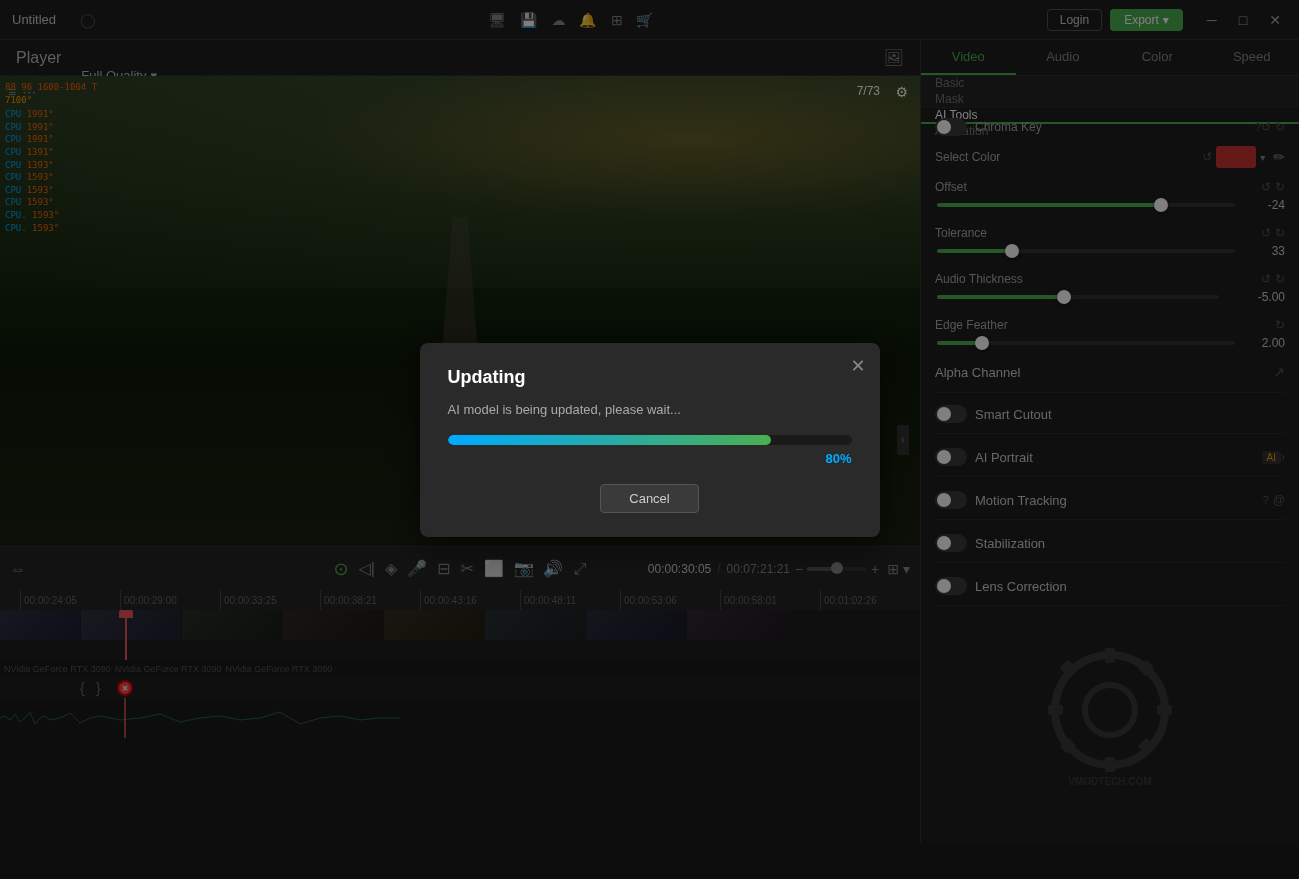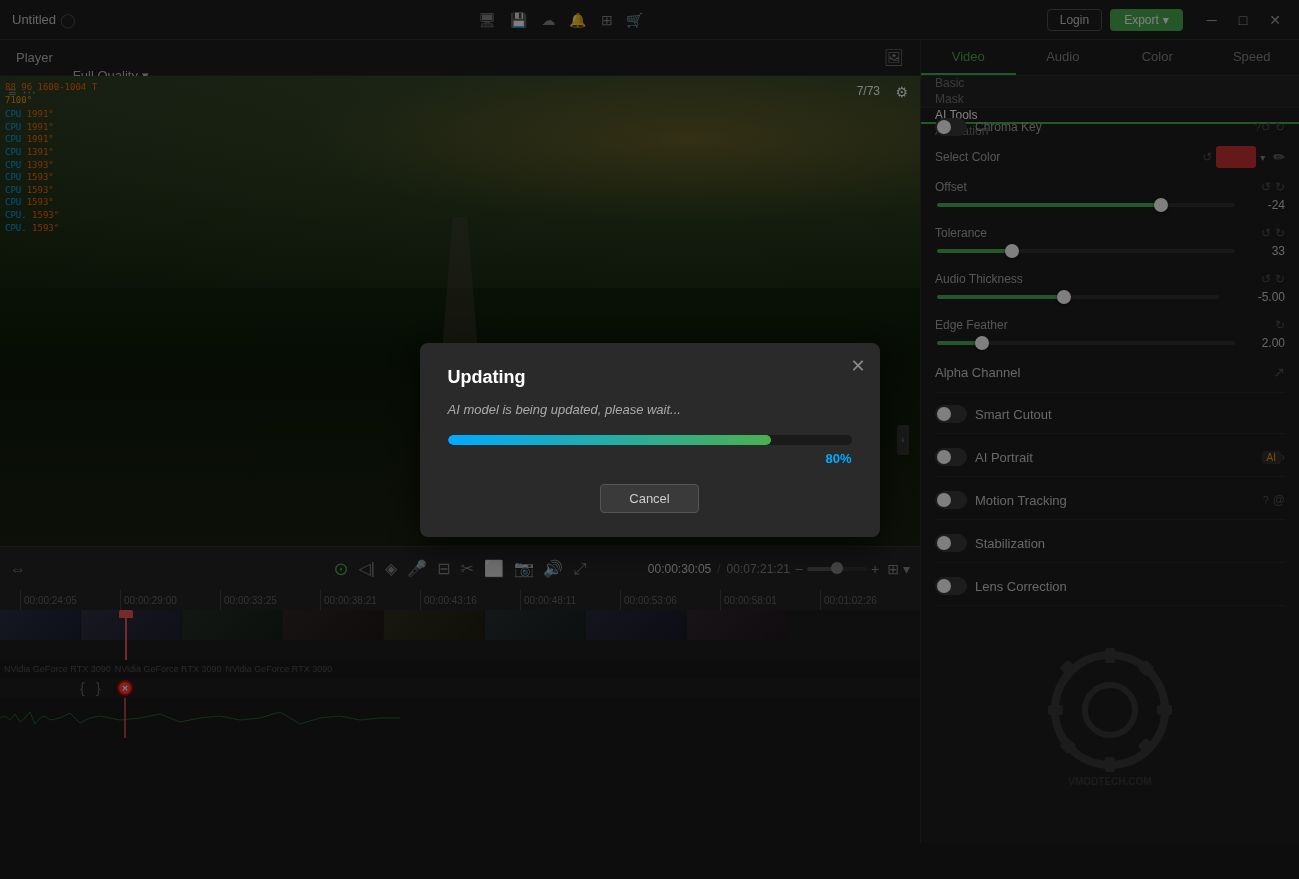--- a/index.html
+++ b/index.html
@@ -17,21 +17,21 @@
       height: 40px;
       background: #1e1e1e;
       display: flex;
       align-items: center;
       justify-content: space-between;
       padding: 0 12px;
       border-bottom: 1px solid #333;
     }
     .title-bar-left {
       display: flex;
-      gap: 4px;
+      gap: 24px;
     }
     .title-bar-title {
       color: #ccc;
       font-size: 13px;
     }
     .title-bar-icons {
       display: flex;
       align-items: center;
       gap: 14px;
     }
@@ -84,21 +84,21 @@
       height: 36px;
       background: #1e1e1e;
       display: flex;
       align-items: center;
       padding: 0 16px;
       gap: 20px;
       border-bottom: 1px solid #2a2a2a;
     }
     .menu-item {
       color: #bbb;
-      font-size: 13px;
+      font-size: 16px;
       cursor: pointer;
     }
     .menu-item-quality {
       display: flex;
       align-items: center;
       gap: 4px;
       color: #bbb;
       font-size: 13px;
       margin-top: 35px;
     }
@@ -468,21 +468,20 @@
     .modal-title {
       font-size: 18px;
       color: #fff;
       font-weight: 600;
       margin-bottom: 14px;
     }
     .modal-message {
       font-size: 13px;
       color: #aaa;
       margin-bottom: 18px;
-      font-style: italic;
     }
     .progress-bar-bg {
       height: 10px;
       background: #1a1a1a;
       border-radius: 5px;
       overflow: hidden;
       margin-bottom: 6px;
     }
     .progress-bar-fill {
       height: 100%;

